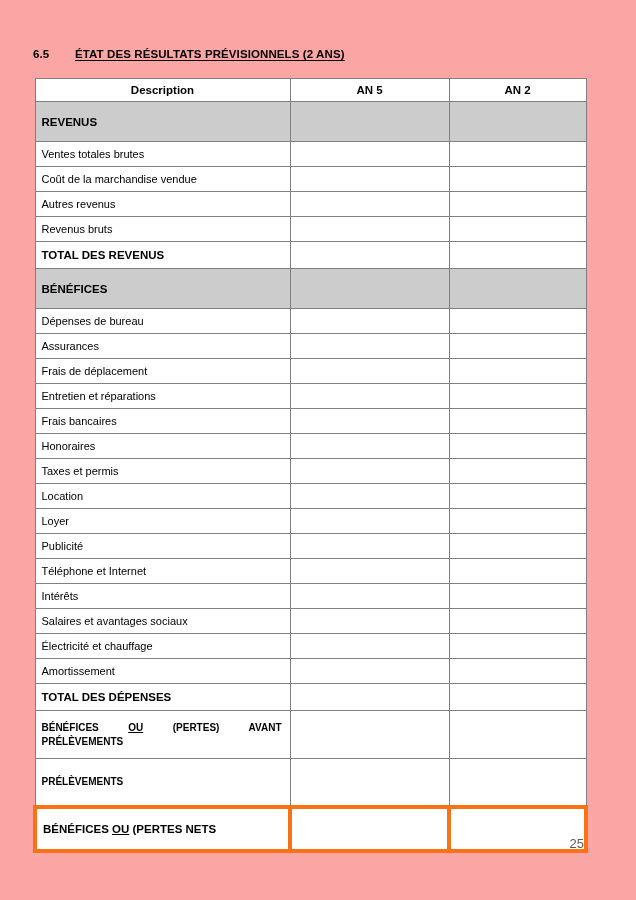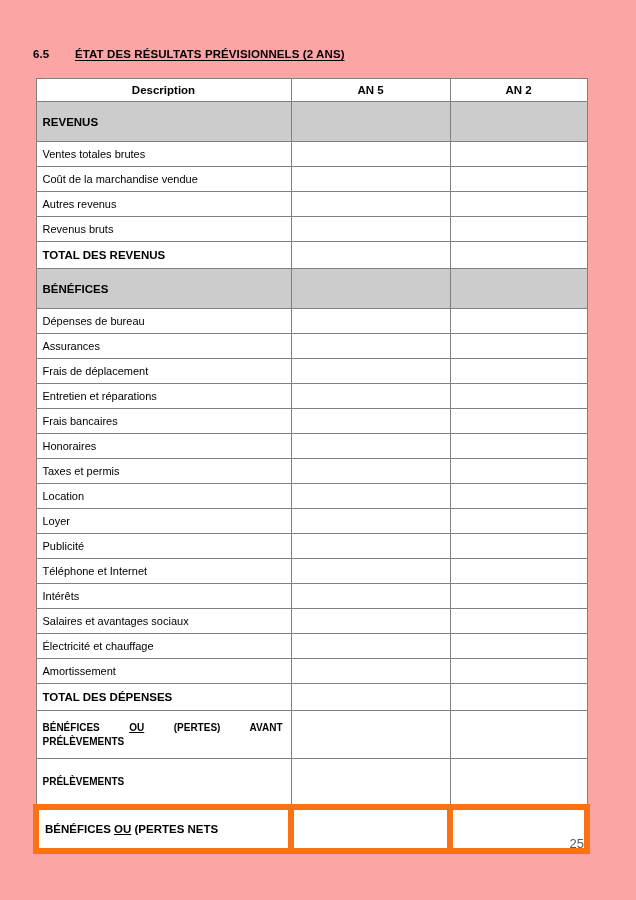--- a/index.html
+++ b/index.html
@@ -108,21 +108,21 @@
     text-align-last: justify;
     line-height: 1.35;
     padding-right: 8px;
   }
 
   
   tr.final td {
     height: 44px;
     font-weight: bold;
     font-size: 11.5px;
-    border: 6px solid #f97316;
+    border: 4px solid #f97316;
     vertical-align: middle;
   }
 
   .u { text-decoration: underline; text-underline-offset: 1px; }
 
   
   .page-number {
     position: absolute;
     right: 52px;
     top: 836px;

